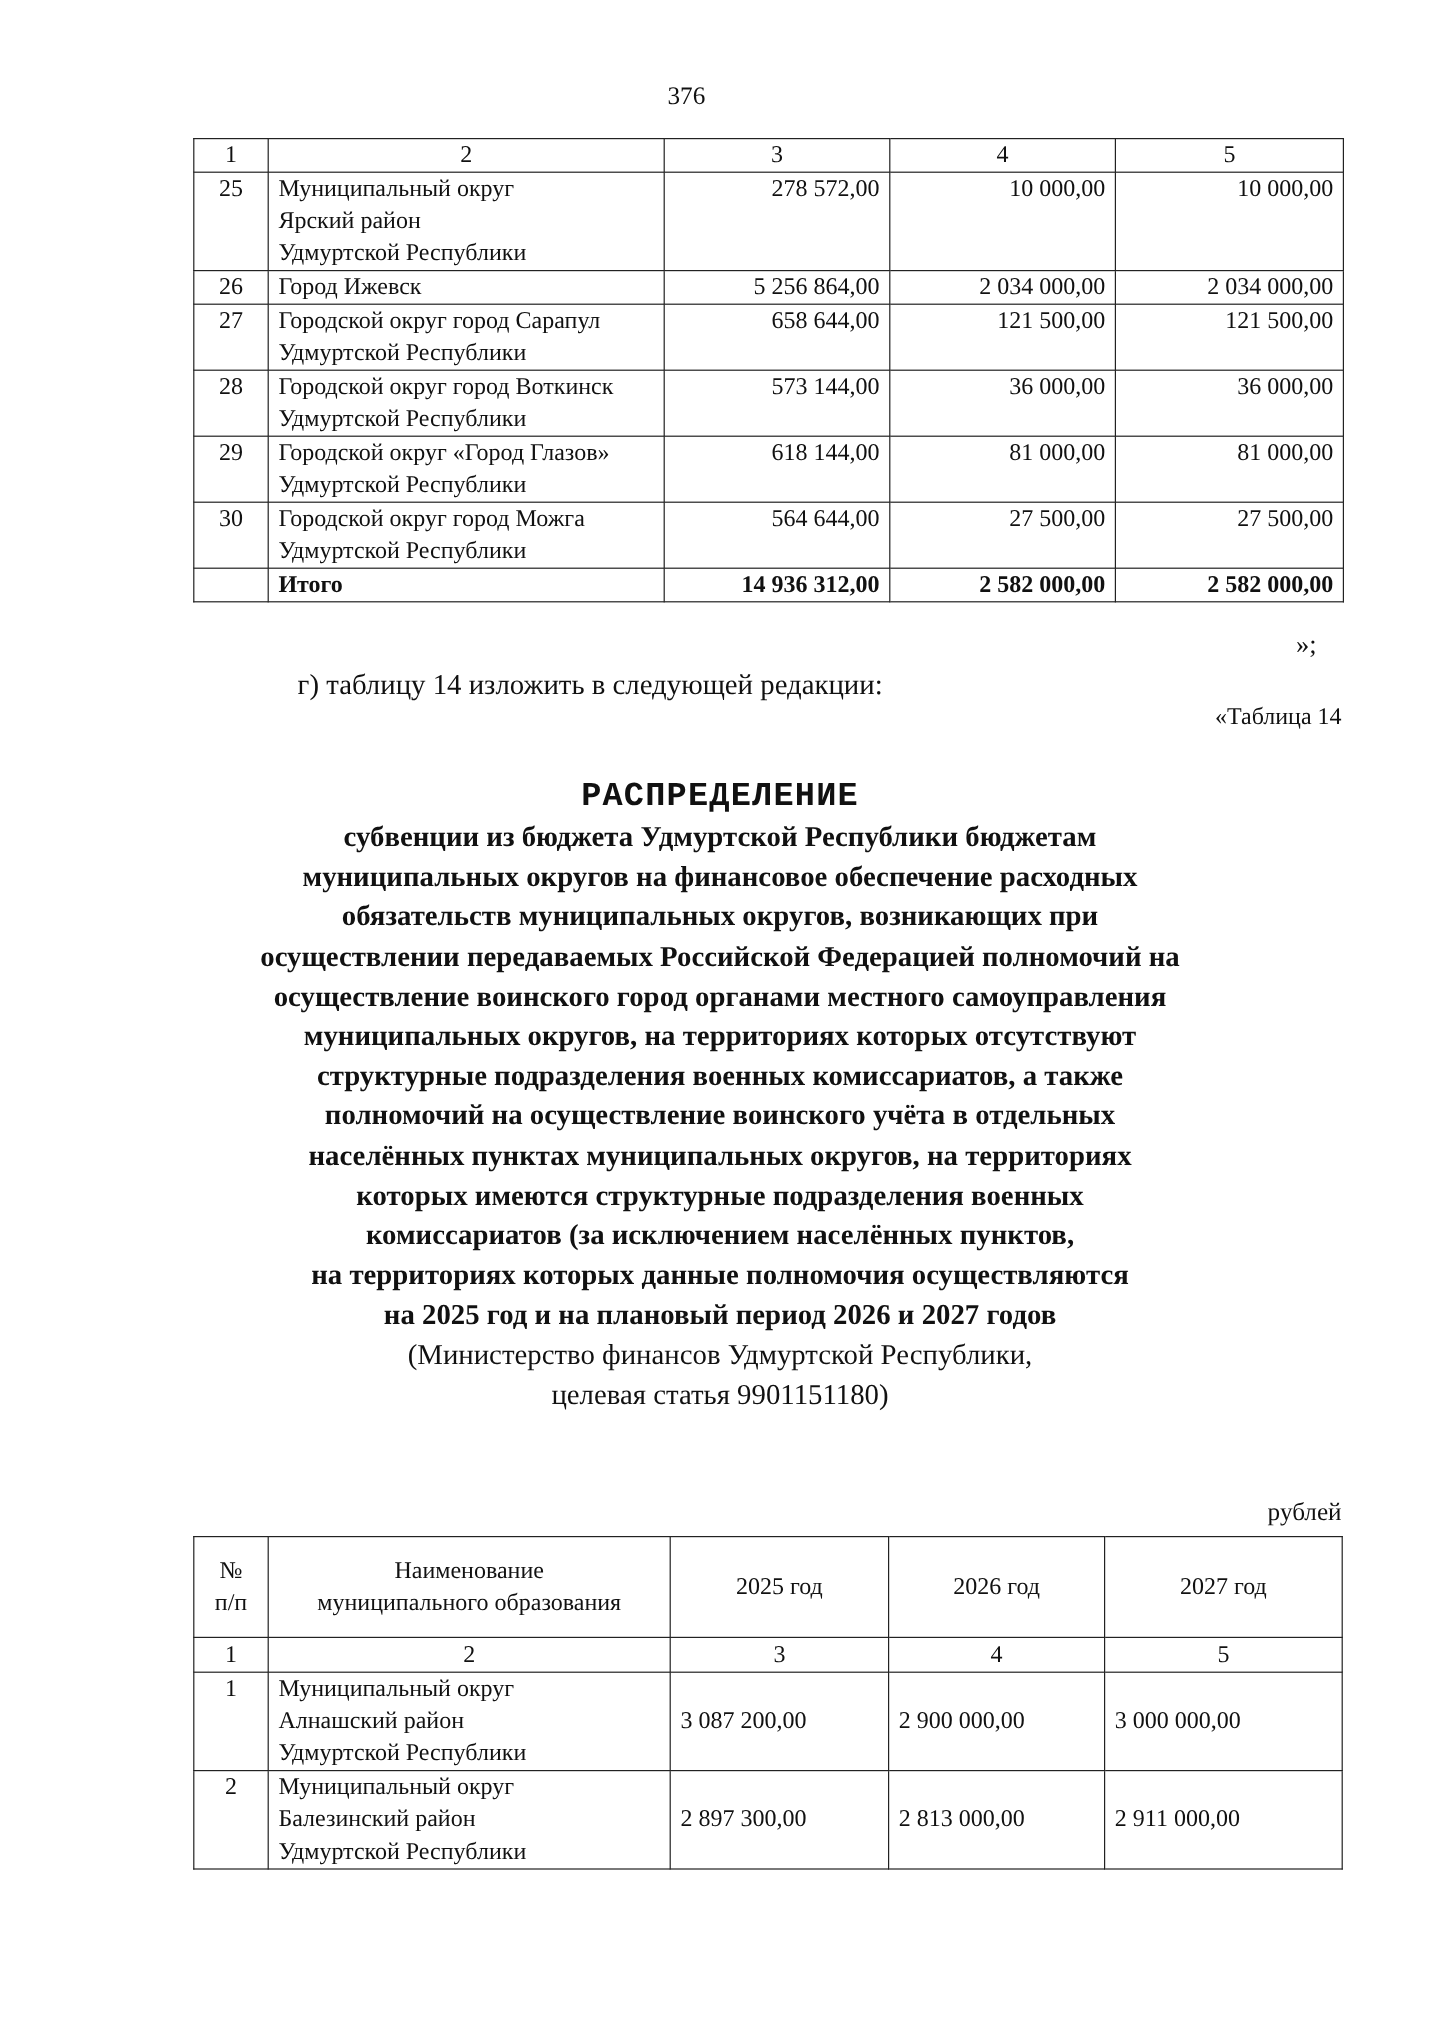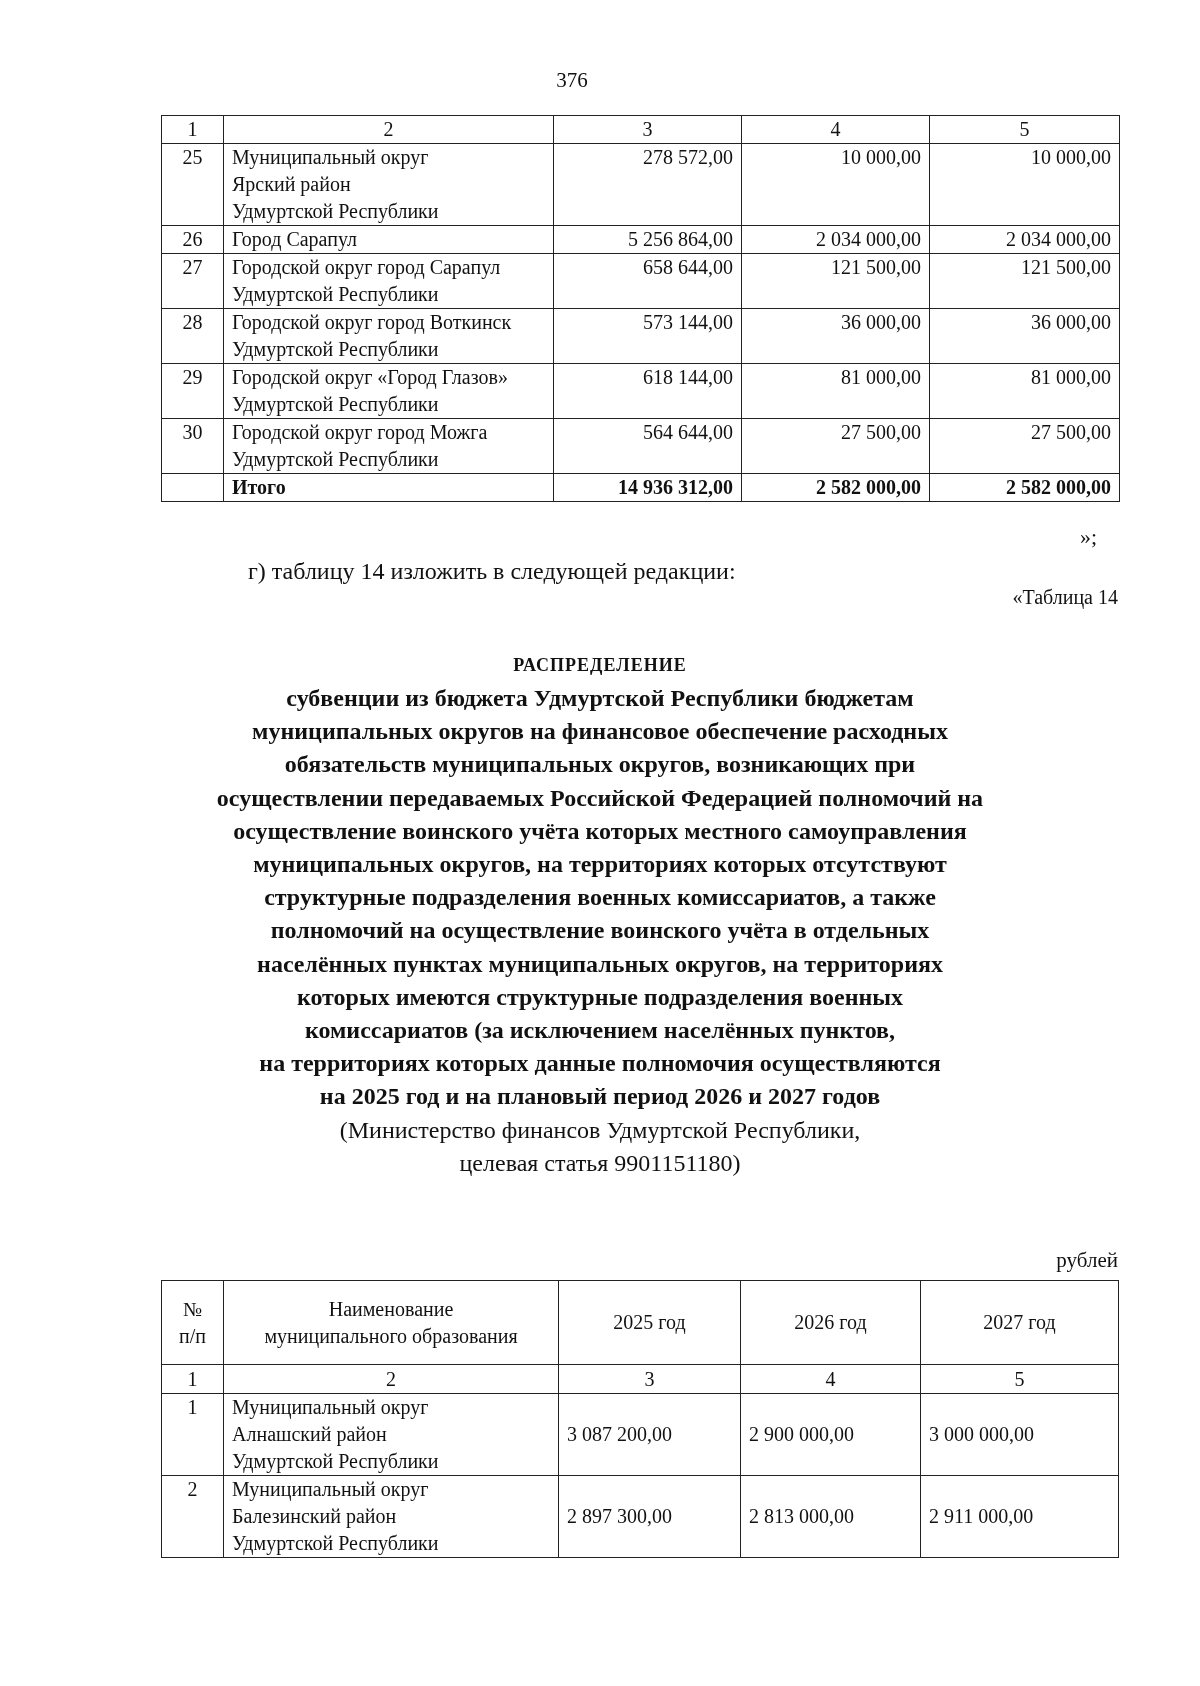--- a/index.html
+++ b/index.html
@@ -30,21 +30,21 @@
     position: absolute; top: 558px; left: 248px; font-size: 24px;
   }
   .table-label {
     position: absolute; top: 586px; right: 82px; font-size: 20px; text-align: right;
   }
   .heading-block {
     position: absolute; top: 648px; left: 140px; width: 920px;
     text-align: center;
   }
   .heading-title {
-    font-weight: bold; font-size: 18px; line-height: 34px; letter-spacing: 1px;
+    font-weight: bold; font-size: 28px; line-height: 34px; letter-spacing: 1px; font-family: Liberation Mono, monospace;
   }
   .heading-body {
     font-weight: bold; font-size: 24px; line-height: 33.2px;
   }
   .heading-sub {
     font-size: 24px; line-height: 33px;
   }
   .units {
     position: absolute; top: 1248px; right: 82px; font-size: 21px;
   }
@@ -82,21 +82,21 @@
       <div>Ярский район</div>
       <div>Удмуртской Республики</div>
     </td>
     <td class="n">278 572,00</td>
     <td class="n">10 000,00</td>
     <td class="n">10 000,00</td>
   </tr>
   <tr>
     <td class="c">26</td>
     <td>
-      <div>Город Сарапул</div>
+      <div>Город Ижевск</div>
     </td>
     <td class="n">5 256 864,00</td>
     <td class="n">2 034 000,00</td>
     <td class="n">2 034 000,00</td>
   </tr>
   <tr>
     <td class="c">27</td>
     <td>
       <div>Городской округ город Сарапул</div>
       <div>Удмуртской Республики</div>
@@ -149,21 +149,21 @@
 <div class="amend-line">г) таблицу 14 изложить в следующей редакции:</div>
 <div class="table-label">«Таблица 14</div>
 
 <div class="heading-block">
   <div class="heading-title">РАСПРЕДЕЛЕНИЕ</div>
   <div class="heading-body">
     <div>субвенции из бюджета Удмуртской Республики бюджетам</div>
     <div>муниципальных округов на финансовое обеспечение расходных</div>
     <div>обязательств муниципальных округов, возникающих при</div>
     <div>осуществлении передаваемых Российской Федерацией полномочий на</div>
-    <div>осуществление воинского учёта которых местного самоуправления</div>
+    <div>осуществление воинского город органами местного самоуправления</div>
     <div>муниципальных округов, на территориях которых отсутствуют</div>
     <div>структурные подразделения военных комиссариатов, а также</div>
     <div>полномочий на осуществление воинского учёта в отдельных</div>
     <div>населённых пунктах муниципальных округов, на территориях</div>
     <div>которых имеются структурные подразделения военных</div>
     <div>комиссариатов (за исключением населённых пунктов,</div>
     <div>на территориях которых данные полномочия осуществляются</div>
     <div>на 2025 год и на плановый период 2026 и 2027 годов</div>
   </div>
   <div class="heading-sub">

